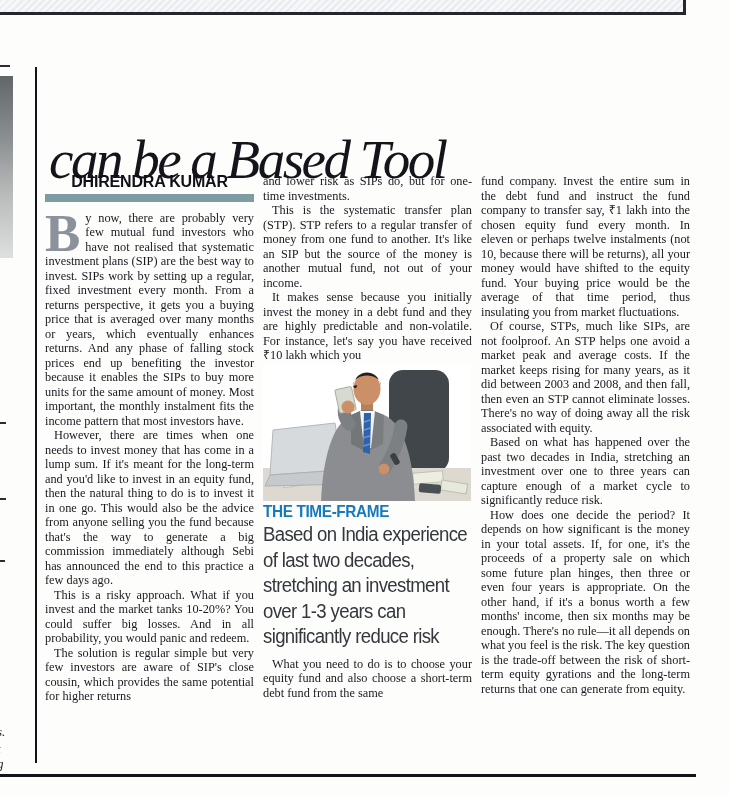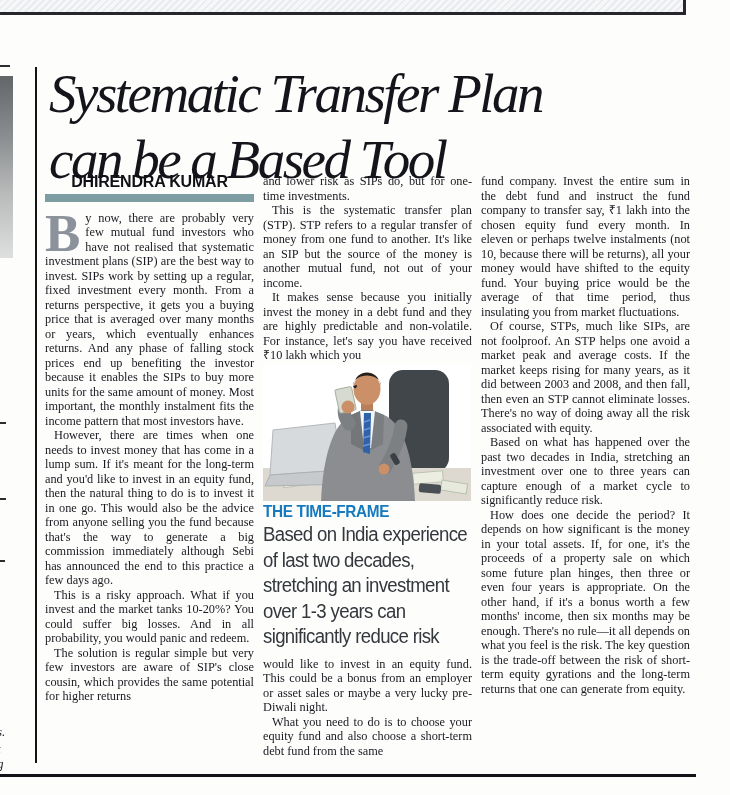--- a/index.html
+++ b/index.html
@@ -73,21 +73,21 @@
   <div class="edge-dash" style="left:0;top:422px;width:6px;height:2px;"></div>
   <div class="edge-dash" style="left:0;top:498px;width:6px;height:2px;"></div>
   <div class="edge-dash" style="left:0;top:560px;width:5px;height:2px;"></div>
   <div class="edge-frag" style="top:724px;">s.</div>
   <div class="edge-frag" style="top:741px;">t</div>
   <div class="edge-frag" style="top:756px;">g</div>
 
   <div class="v-divider"></div>
   <div class="bottom-rule"></div>
 
-  <h1 class="headline"><span>Systematic Transfer Plan</span><br><span>can be a Based Tool</span></h1>
+  <h1 class="headline"><br><span>can be a Based Tool</span></h1>
 
   <div class="col col1">
     <div class="byline">DHIRENDRA KUMAR</div>
     <div class="byline-bar"></div>
     <p class="noindent"><span class="dropcap">B</span><span>y now, there are probably very few mutual fund investors who have not realised that systematic investment plans (SIP) are the best way to invest. SIPs work by setting up a regular, fixed investment every month. From a returns perspective, it gets you a buying price that is averaged over many months or years, which eventually enhances returns. And any phase of falling stock prices end up benefiting the investor because it enables the SIPs to buy more units for the same amount of money. Most important, the monthly instalment fits the income pattern that most investors have.</span></p>
     <p>However, there are times when one needs to invest money that has come in a lump sum. If it's meant for the long-term and you'd like to invest in an equity fund, then the natural thing to do is to invest it in one go. This would also be the advice from anyone selling you the fund because that's the way to generate a big commission immediately although Sebi has announced the end to this practice a few days ago.</p>
     <p>This is a risky approach. What if you invest and the market tanks 10-20%? You could suffer big losses. And in all probability, you would panic and redeem.</p>
     <p>The solution is regular simple but very few investors are aware of SIP's close cousin, which provides the same potential for higher returns</p>
   </div>
 
@@ -138,21 +138,20 @@
 
         <path d="M138,62 C136,80 128,94 122,104" stroke="#7d8083" stroke-width="13" fill="none" stroke-linecap="round"></path>
         <circle cx="121" cy="105" r="5.5" fill="#cb9068"></circle>
         <rect x="126" y="92" width="12" height="6" rx="2" fill="#3a3f44" transform="rotate(60 132 95)"></rect>
       </svg>
     </div>
 
     <div class="timeframe">THE TIME-FRAME</div>
     <div class="quote">Based on India experience of last two decades, stretching an investment over 1-3 years can significantly reduce risk</div>
 
-    <p class="noindent">would like to invest in an equity fund. This could be a bonus from an employer or asset sales or maybe a very lucky pre-Diwali night.</p>
     <p>What you need to do is to choose your equity fund and also choose a short-term debt fund from the same</p>
   </div>
 
   <div class="col col3">
     <p class="noindent">fund company. Invest the entire sum in the debt fund and instruct the fund company to transfer say, ₹1 lakh into the chosen equity fund every month. In eleven or perhaps twelve instalments (not 10, because there will be returns), all your money would have shifted to the equity fund. Your buying price would be the average of that time period, thus insulating you from market fluctuations.</p>
     <p>Of course, STPs, much like SIPs, are not foolproof. An STP helps one avoid a market peak and average costs. If the market keeps rising for many years, as it did between 2003 and 2008, and then fall, then even an STP cannot eliminate losses. There's no way of doing away all the risk associated with equity.</p>
     <p>Based on what has happened over the past two decades in India, stretching an investment over one to three years can capture enough of a market cycle to significantly reduce risk.</p>
     <p>How does one decide the period? It depends on how significant is the money in your total assets. If, for one, it's the proceeds of a property sale on which some future plan hinges, then three or even four years is appropriate. On the other hand, if it's a bonus worth a few months' income, then six months may be enough. There's no rule—it all depends on what you feel is the risk. The key question is the trade-off between the risk of short-term equity gyrations and the long-term returns that one can generate from equity.</p>
   </div>
 

